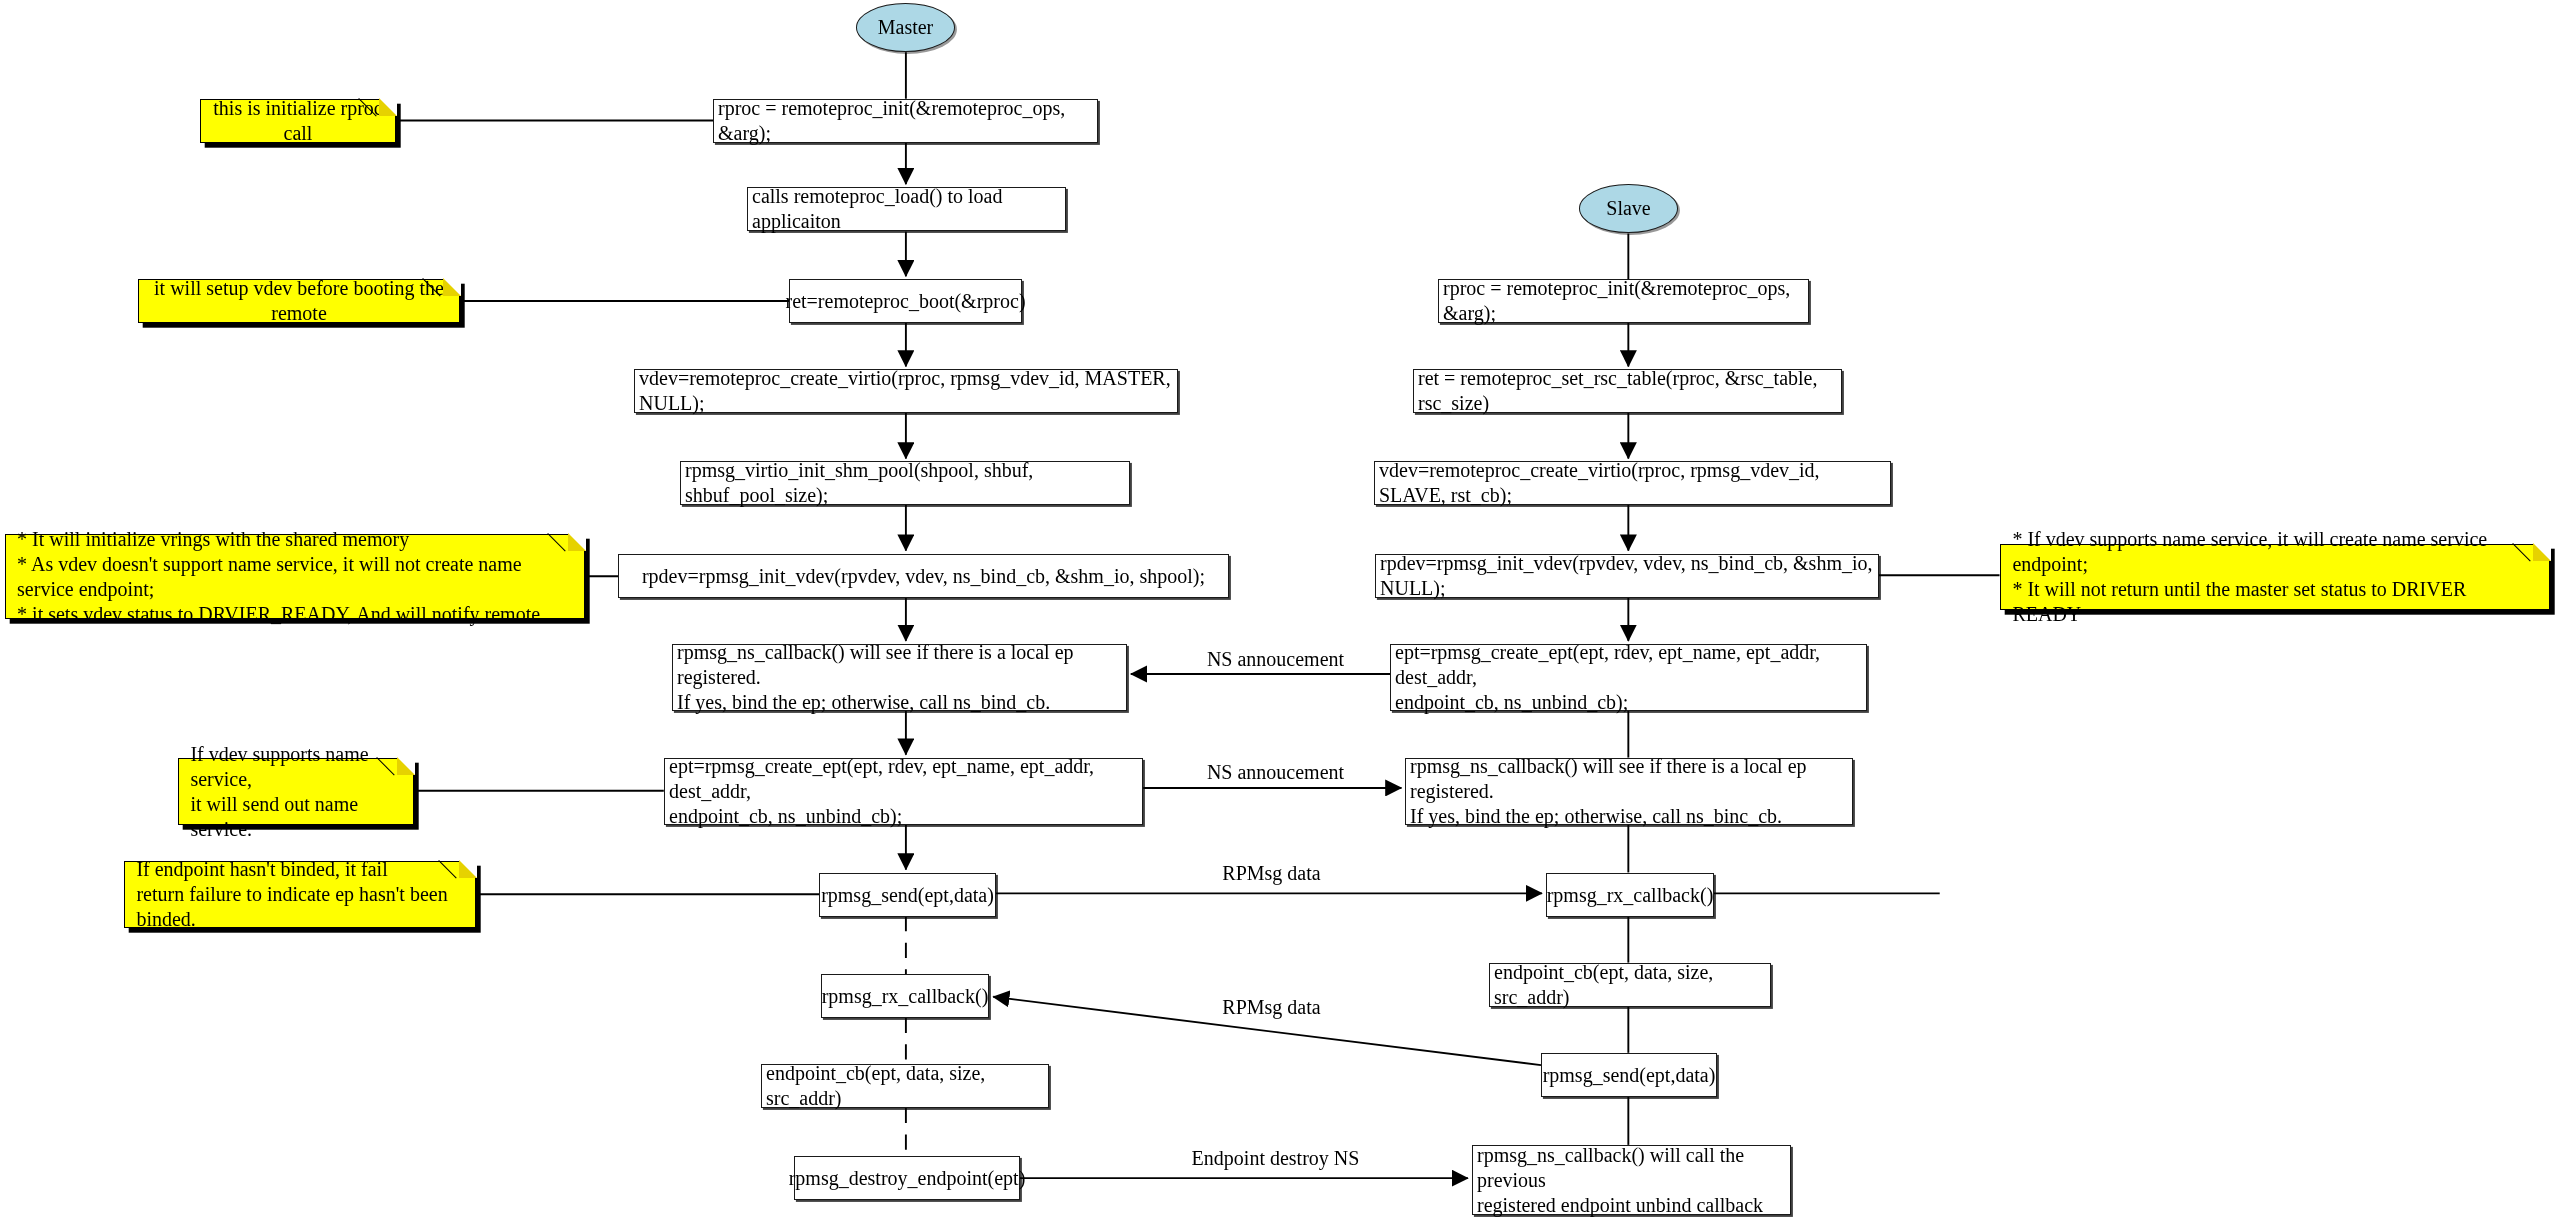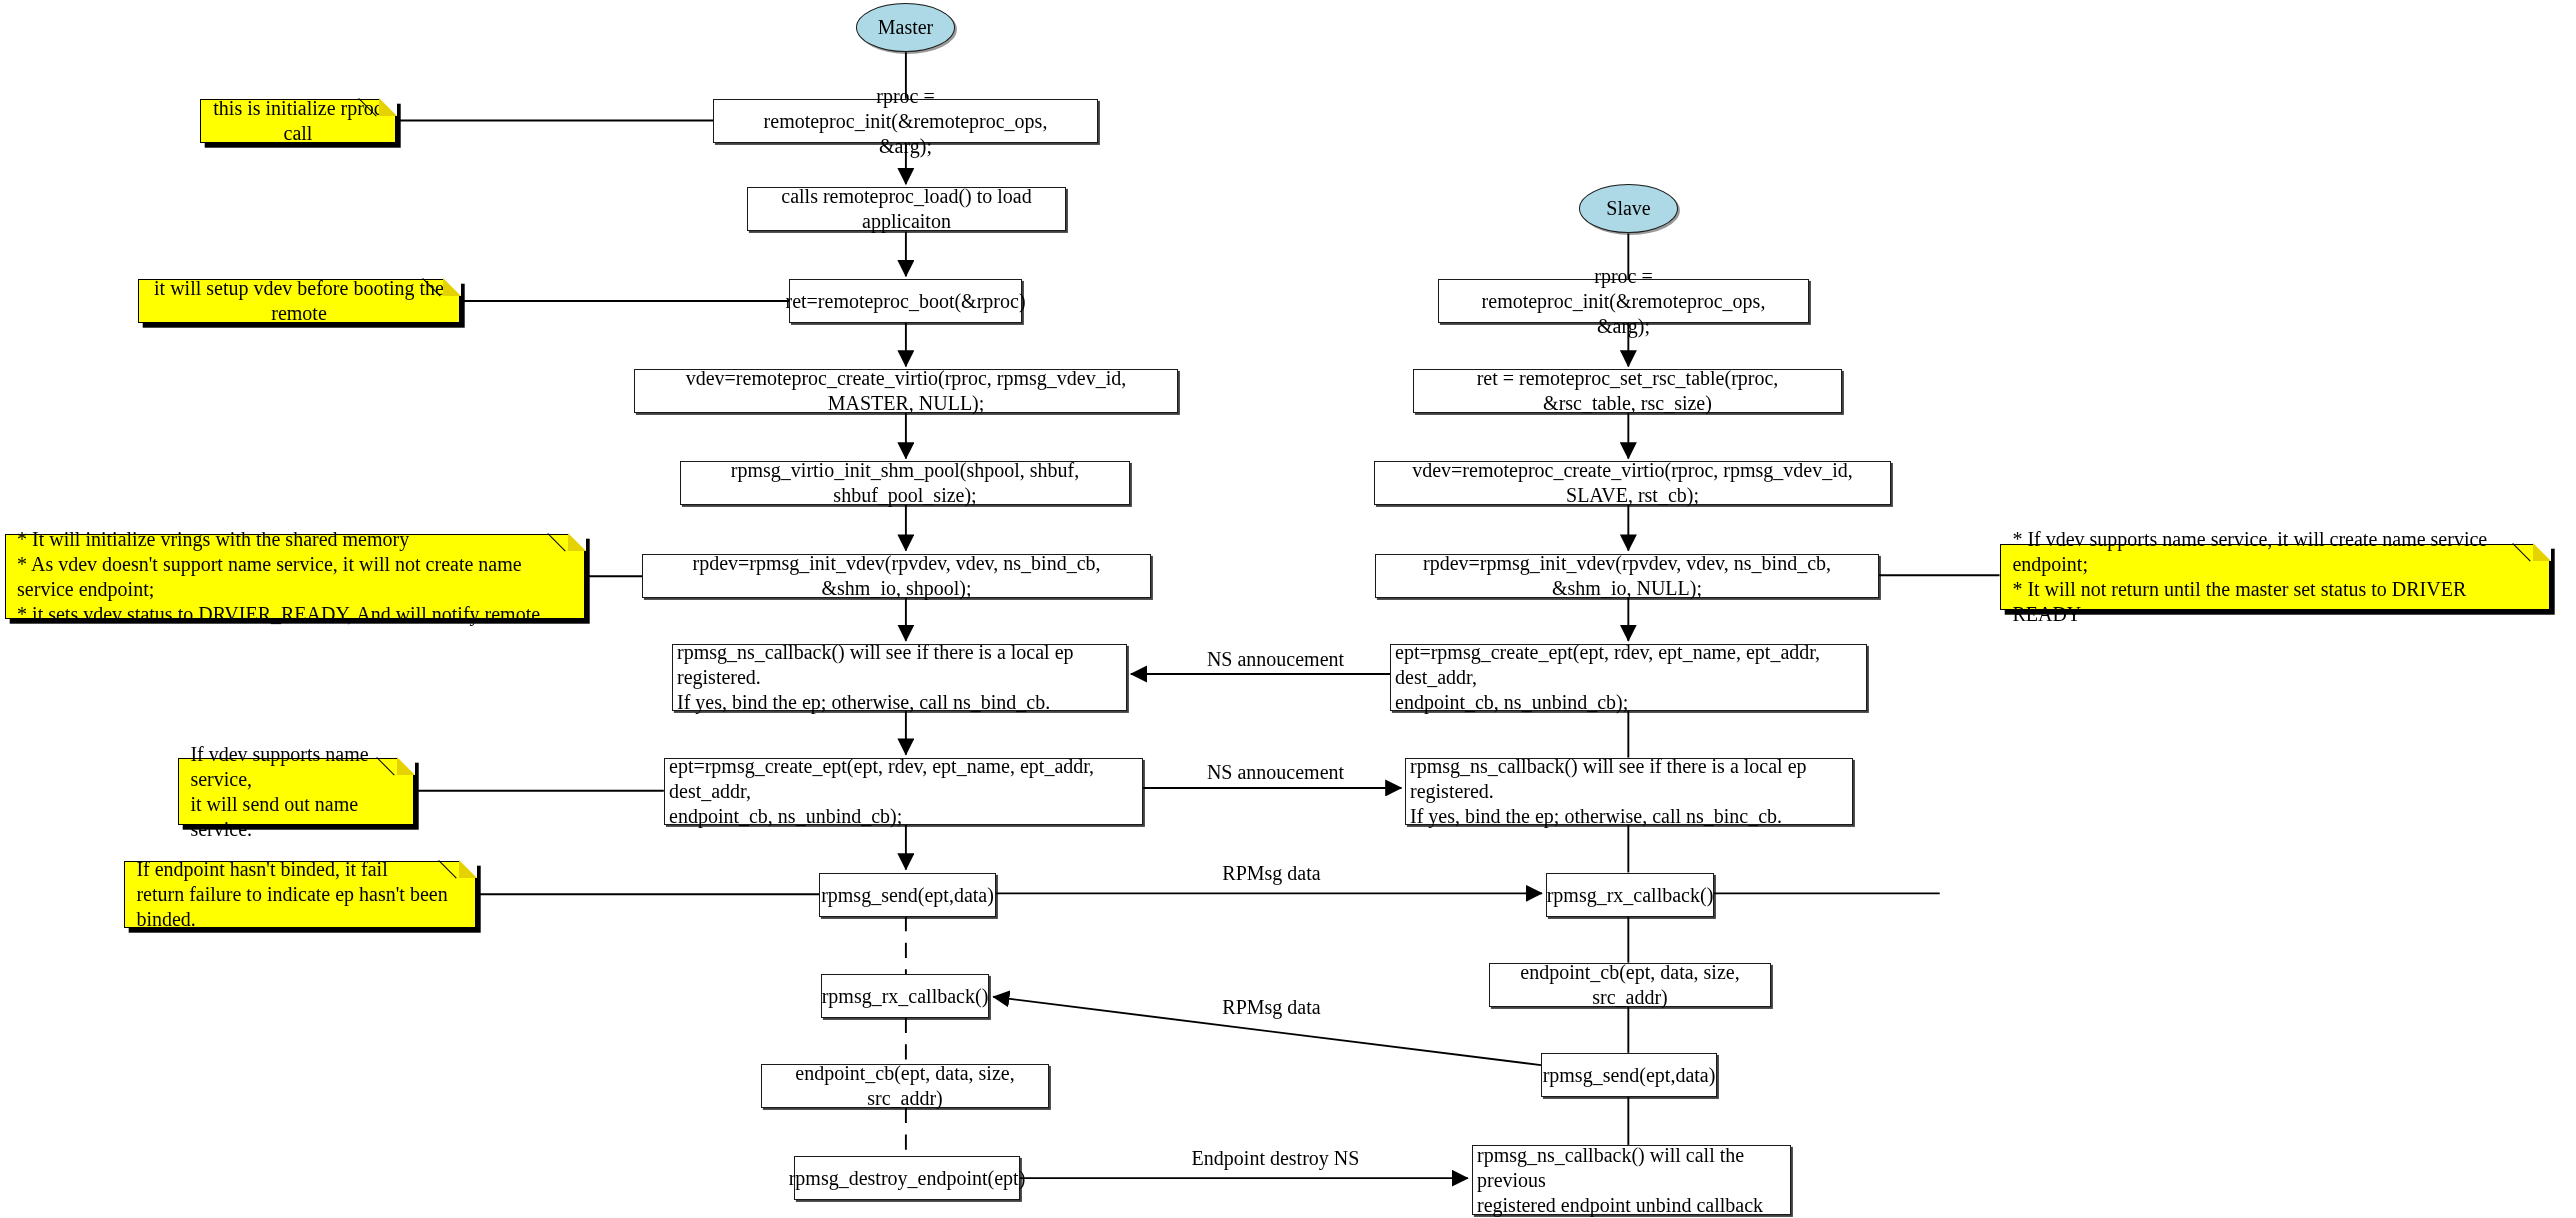--- a/index.html
+++ b/index.html
@@ -1,22 +1,22 @@
 <!DOCTYPE html>
 <html style="font-size:15px"><head>
 <meta charset="utf-8">
 <style>
   html,body{margin:0;padding:0;background:#ffffff;}
   #canvas{position:relative;width:2576px;height:1218px;background:#ffffff;
           font-family:Liberation Serif, serif;font-size:20px;color:#000;}
   #edge-layer{position:absolute;left:0;top:0;width:2576px;height:1218px;}
   .box{position:absolute;background:#ffffff;border:1.9px solid #1a1a1a;
-       display:flex;align-items:center;justify-content:center;text-align:center;
+       display:flex;align-items:center;justify-content:center;text-align:left;
        white-space:pre-line;line-height:25px;box-sizing:border-box;
-       box-shadow:1.9px 1.9px 0 rgba(0,0,0,0.75);padding:0 25px;}
+       box-shadow:1.9px 1.9px 0 rgba(0,0,0,0.75);padding:0 4px;}
   .box.ml{justify-content:flex-start;text-align:left;padding:0 4px;}
   .terminal{position:absolute;background:#add8e6;border:1.9px solid #1a1a1a;border-radius:50%;
        display:flex;align-items:center;justify-content:center;box-sizing:border-box;
        box-shadow:1.9px 1.9px 0 rgba(0,0,0,0.4);}
   .note{position:absolute;background:#ffff00;border:1.9px solid #000;box-sizing:border-box;
        box-shadow:4.7px 4.7px 0 #000;display:flex;align-items:center;}
   .note-text{white-space:pre-line;line-height:25px;padding:1.9px 11.4px;width:100%;text-align:left;}
   .note.center .note-text{text-align:center;}
   .fold{position:absolute;top:-1.9px;right:-1.9px;width:0;height:0;border-style:solid;
        border-width:0 18px 18px 0;border-color:#fff #fff #e6d200 #e6d200;}
@@ -76,21 +76,21 @@
       <line x1="1074" y1="1241" x2="1546" y2="1241" marker-end="url(#arrow)"></line>
     </g>
   </svg>
 
   <div class="terminal" style="left:856px;top:2.8px;width:99px;height:49px">Master</div>
   <div class="box" style="left:713px;top:99px;width:385px;height:44px">rproc = remoteproc_init(&amp;remoteproc_ops, &amp;arg);</div>
   <div class="box" style="left:747px;top:187px;width:319px;height:44px">calls remoteproc_load() to load applicaiton</div>
   <div class="box" style="left:789px;top:279px;width:233px;height:44px">ret=remoteproc_boot(&amp;rproc)</div>
   <div class="box" style="left:634px;top:369px;width:544px;height:44px">vdev=remoteproc_create_virtio(rproc, rpmsg_vdev_id, MASTER, NULL);</div>
   <div class="box" style="left:680px;top:461px;width:450px;height:44px">rpmsg_virtio_init_shm_pool(shpool, shbuf, shbuf_pool_size);</div>
-  <div class="box" style="left:642px;top:554px;width:509px;height:44px">rpdev=rpmsg_init_vdev(rpvdev, vdev, ns_bind_cb, &amp;shm_io, shpool);</div>
+  <div class="box" style="left:618px;top:554px;width:611px;height:44px">rpdev=rpmsg_init_vdev(rpvdev, vdev, ns_bind_cb, &amp;shm_io, shpool);</div>
   <div class="box ml" style="left:672px;top:644px;width:455px;height:67px">rpmsg_ns_callback() will see if there is a local ep registered.
 If yes, bind the ep; otherwise, call ns_bind_cb.</div>
   <div class="box ml" style="left:664px;top:758px;width:479px;height:67px">ept=rpmsg_create_ept(ept, rdev, ept_name, ept_addr, dest_addr,
 endpoint_cb, ns_unbind_cb);</div>
   <div class="box" style="left:819px;top:873px;width:177px;height:44px">rpmsg_send(ept,data)</div>
   <div class="box" style="left:821px;top:974px;width:168px;height:44px">rpmsg_rx_callback()</div>
   <div class="box" style="left:761px;top:1064px;width:288px;height:44px">endpoint_cb(ept, data, size, src_addr)</div>
   <div class="box" style="left:794px;top:1156px;width:226px;height:44px">rpmsg_destroy_endpoint(ept)</div>
 
   <div class="terminal" style="left:1579px;top:184px;width:99px;height:49px">Slave</div>

